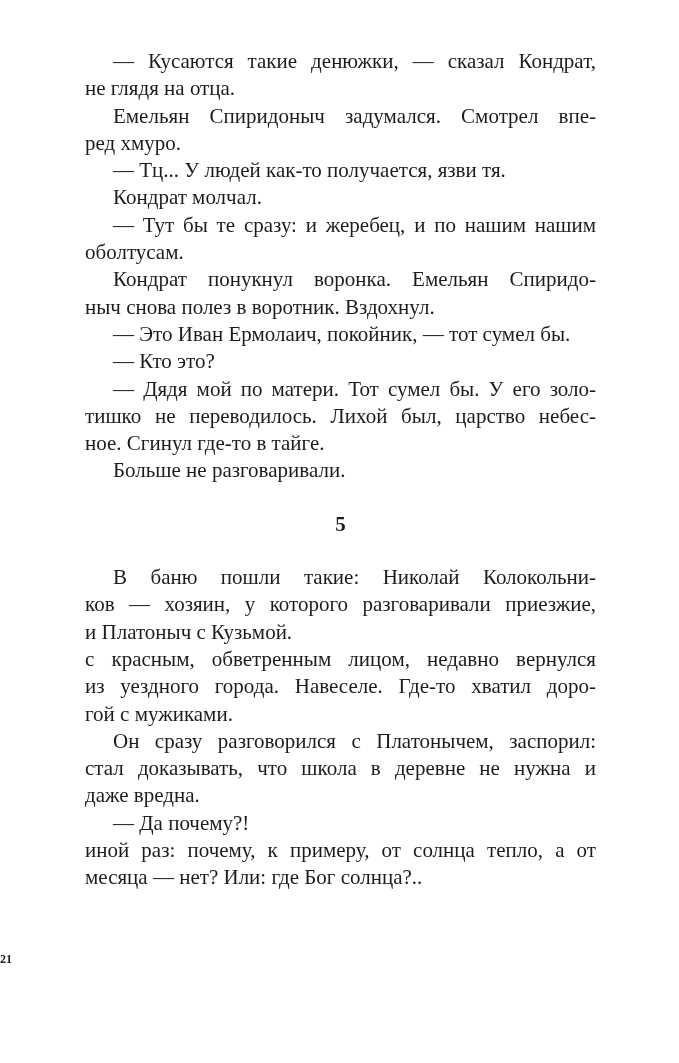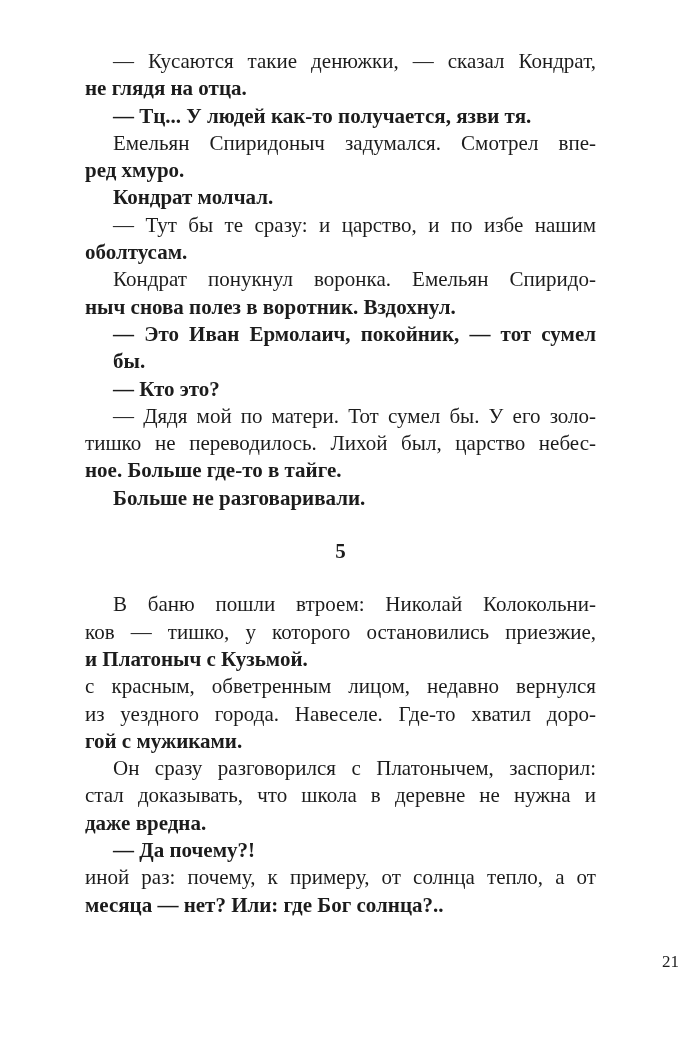--- a/index.html
+++ b/index.html
@@ -30,87 +30,87 @@
   .line {
     text-align: justify;
     text-align-last: justify;
     min-height: 27.3px;
   }
   .line.first {
     padding-left: 28px;
   }
   .line.last {
     text-align-last: left;
-    font-weight: bold;
   }
   .section-heading {
     text-align: center;
     font-weight: bold;
     font-size: 21px;
     margin-top: 26px;
     margin-bottom: 26px;
   }
   .page-number {
     position: absolute;
     top: 952px;
     left: 0;
     width: 100%;
-    text-align: right;
-    font-size: 17px;
+    text-align: left;
+    font-size: 12px;
     color: #1c1c1c;
+    font-weight: bold;
   }
 </style>
 </head>
 <body>
 
 <div class="page">
   <div class="text-column">
     <div>
         <div class="paragraph">
           <div class="line first">— Кусаются такие денюжки, — сказал Кондрат,</div>
           <div class="line last">не глядя на отца.</div>
         </div>
         <div class="paragraph">
-          <div class="line first last">— Тц... У людей как-то получается, язви тя.</div>
+          <div class="line first">Емельян Спиридоныч задумался. Смотрел впе-</div>
+          <div class="line last">ред хмуро.</div>
         </div>
         <div class="paragraph">
-          <div class="line first">Емельян Спиридоныч задумался. Смотрел впе-</div>
-          <div class="line last">ред хмуро.</div>
+          <div class="line first last">— Тц... У людей как-то получается, язви тя.</div>
         </div>
         <div class="paragraph">
           <div class="line first last">Кондрат молчал.</div>
         </div>
         <div class="paragraph">
-          <div class="line first">— Тут бы те сразу: и царство, и по избе нашим</div>
+          <div class="line first">— Тут бы те сразу: и жеребец, и по нашим нашим</div>
           <div class="line last">оболтусам.</div>
         </div>
         <div class="paragraph">
           <div class="line first">Кондрат понукнул воронка. Емельян Спиридо-</div>
           <div class="line last">ныч снова полез в воротник. Вздохнул.</div>
         </div>
         <div class="paragraph">
           <div class="line first last">— Это Иван Ермолаич, покойник, — тот сумел бы.</div>
         </div>
         <div class="paragraph">
           <div class="line first last">— Кто это?</div>
         </div>
         <div class="paragraph">
           <div class="line first">— Дядя мой по матери. Тот сумел бы. У его золо-</div>
           <div class="line">тишко не переводилось. Лихой был, царство небес-</div>
-          <div class="line last">ное. Больше где-то в тайге.</div>
+          <div class="line last">ное. Сгинул где-то в тайге.</div>
         </div>
         <div class="paragraph">
           <div class="line first last">Больше не разговаривали.</div>
         </div>
       </div>
     <div class="section-heading">5</div>
     <div>
         <div class="paragraph">
-          <div class="line first">В баню пошли втроем: Николай Колокольни-</div>
-          <div class="line">ков — тишко, у которого остановились приезжие,</div>
+          <div class="line first">В баню пошли такие: Николай Колокольни-</div>
+          <div class="line">ков — хозяин, у которого разговаривали приезжие,</div>
           <div class="line last">и Платоныч с Кузьмой.</div>
         </div>
         <div class="paragraph">
           <div class="line">с красным, обветренным лицом, недавно вернулся</div>
           <div class="line">из уездного города. Навеселе. Где-то хватил доро-</div>
           <div class="line last">гой с мужиками.</div>
         </div>
         <div class="paragraph">
           <div class="line first">Он сразу разговорился с Платонычем, заспорил:</div>
           <div class="line">стал доказывать, что школа в деревне не нужна и</div>

